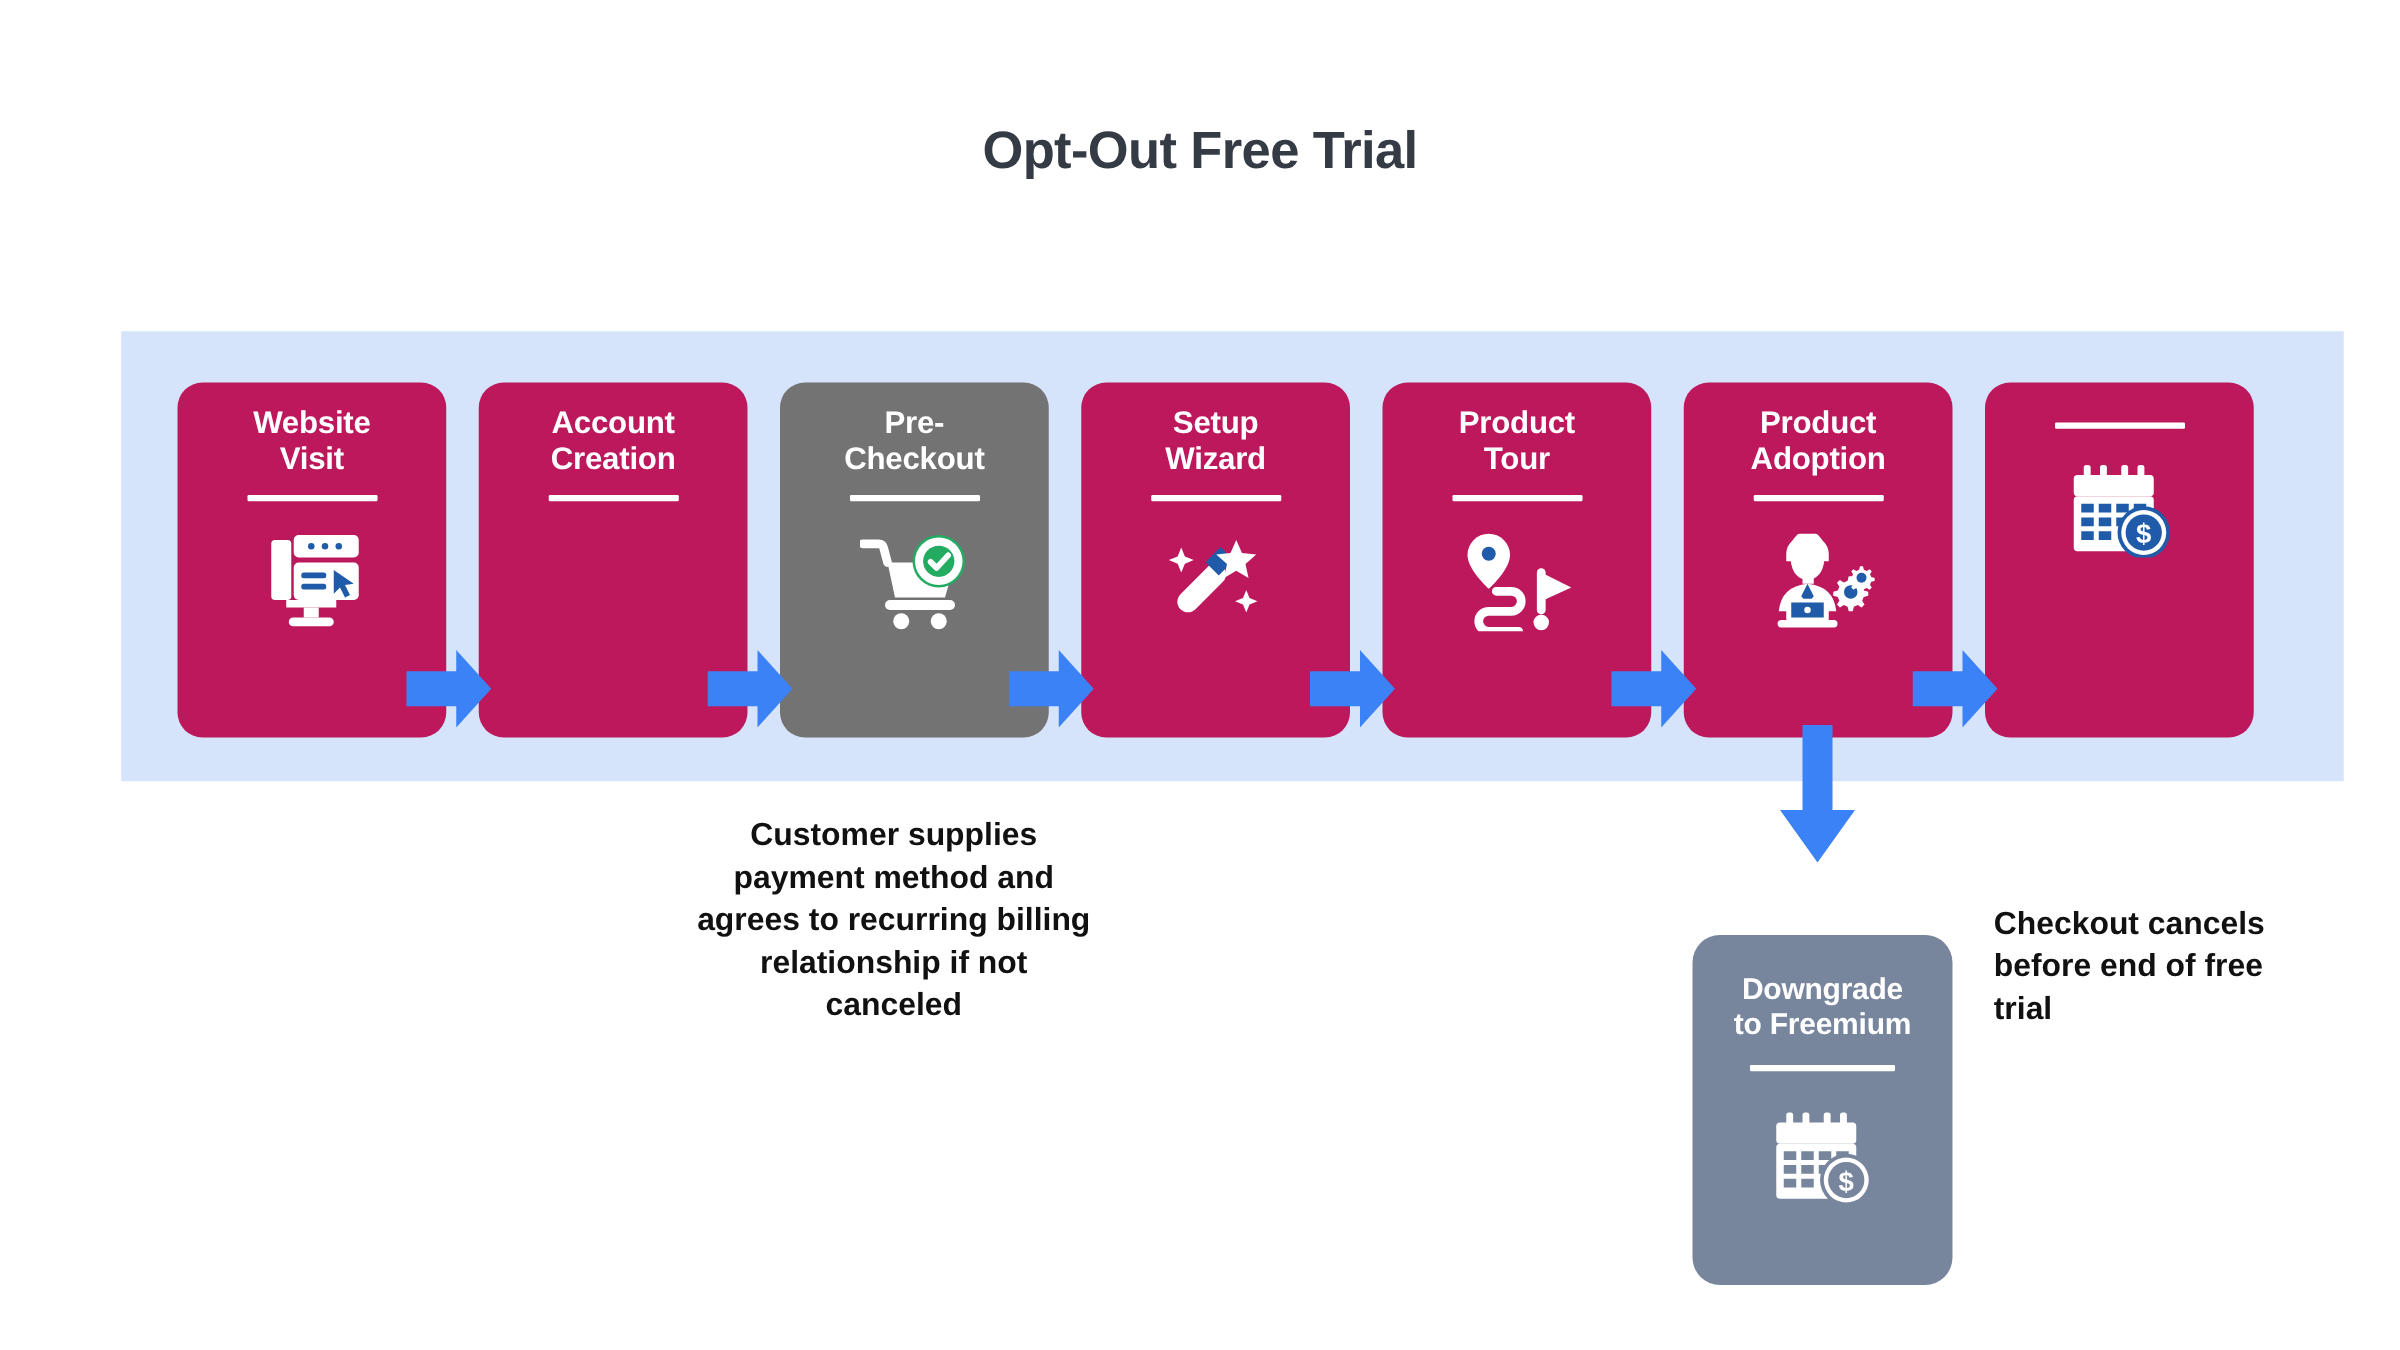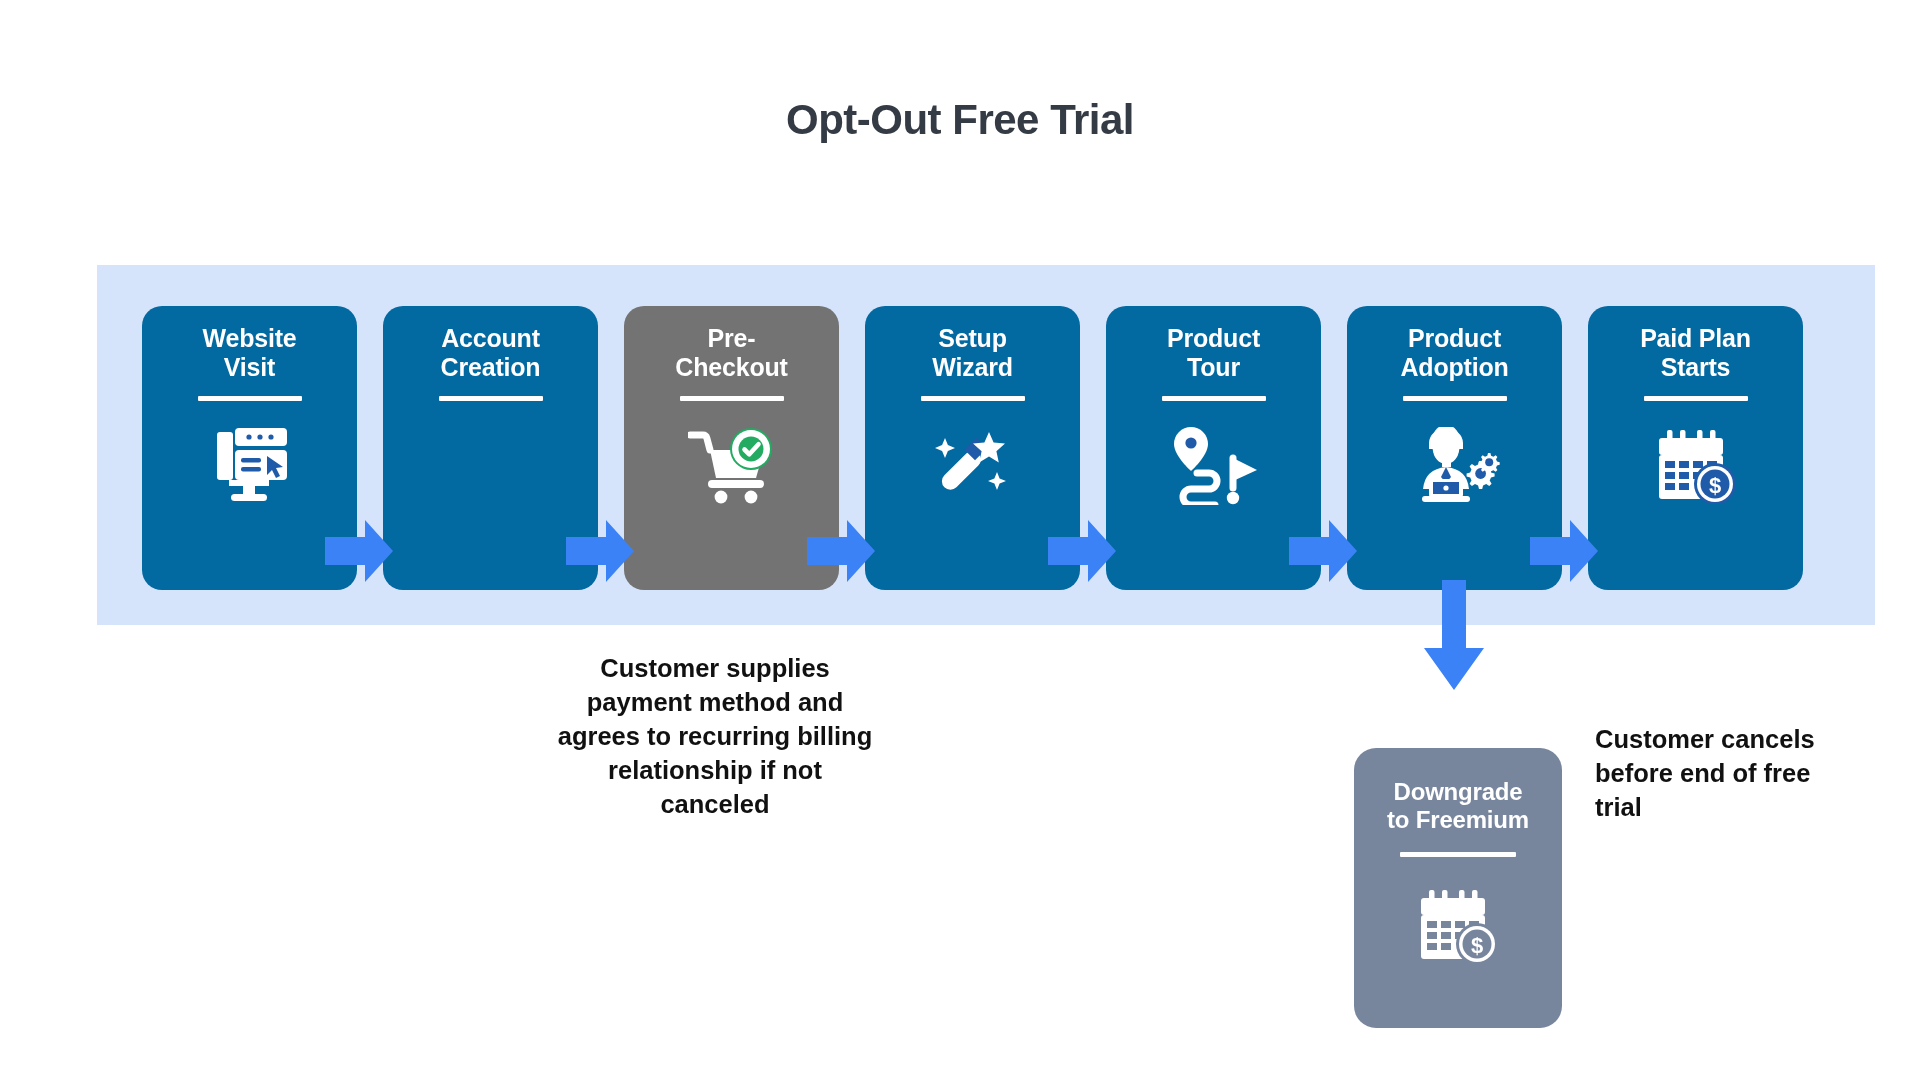--- a/index.html
+++ b/index.html
@@ -28,21 +28,21 @@
     width:1778px;height:360px;
     background:#d6e4fb;
   }
 
   
   .flow-box{
     position:absolute;
     top:306px;
     width:215px;height:284px;
     border-radius:20px;
-    background:#0369a1;
+    background:#be185d;
     color:#ffffff;
     box-sizing:border-box;
     padding-top:18px;
     z-index:3;
   }
   .flow-box.green{background:#737373;}
 
   .box-label{
     text-align:center;
     font-size:25px;
@@ -250,21 +250,20 @@
         <path d="M70 34 l3.2 0 l0.9 3.6 l3.1 1.3 l3.1 -1.9 l2.3 2.3 l-1.9 3.1 l1.3 3.1 l3.6 0.9 l0 3.2 l-3.6 0.9 l-1.3 3.1 l1.9 3.1 l-2.3 2.3 l-3.1 -1.9 l-3.1 1.3 l-0.9 3.6 l-3.2 0 l-0.9 -3.6 l-3.1 -1.3 l-3.1 1.9 l-2.3 -2.3 l1.9 -3.1 l-1.3 -3.1 l-3.6 -0.9 l0 -3.2 l3.6 -0.9 l1.3 -3.1 l-1.9 -3.1 l2.3 -2.3 l3.1 1.9 l3.1 -1.3 Z"></path>
       </g>
       <circle cx="71.6" cy="46.5" r="5.4" fill="#1f5ba8"></circle>
       <path d="M79 26 l2.4 0 l0.7 2.7 l2.3 1 l2.3 -1.4 l1.7 1.7 l-1.4 2.3 l1 2.3 l2.7 0.7 l0 2.4 l-2.7 0.7 l-1 2.3 l1.4 2.3 l-1.7 1.7 l-2.3 -1.4 l-2.3 1 l-0.7 2.7 l-2.4 0 l-0.7 -2.7 l-2.3 -1 l-2.3 1.4 l-1.7 -1.7 l1.4 -2.3 l-1 -2.3 l-2.7 -0.7 l0 -2.4 l2.7 -0.7 l1 -2.3 l-1.4 -2.3 l1.7 -1.7 l2.3 1.4 l2.3 -1 Z" fill="#ffffff"></path>
       <circle cx="80.2" cy="35.2" r="4" fill="#1f5ba8"></circle>
     </svg>
   </div>
 </div>
 
 <div class="flow-box" style="left:1588px">
-  <div class="box-label">Paid Plan<br>Starts</div>
   <div class="divider"></div>
   <div class="icon-wrap">
     <svg width="86" height="78" viewBox="0 0 86 78" aria-hidden="true">
       <rect x="14" y="4" width="5.5" height="12" rx="2" fill="#ffffff"></rect>
       <rect x="27" y="4" width="5.5" height="12" rx="2" fill="#ffffff"></rect>
       <rect x="44" y="4" width="5.5" height="12" rx="2" fill="#ffffff"></rect>
       <rect x="57" y="4" width="5.5" height="12" rx="2" fill="#ffffff"></rect>
       <rect x="6" y="12" width="64" height="17" rx="3" fill="#ffffff"></rect>
       <rect x="6" y="29" width="64" height="44" rx="3" fill="#ffffff"></rect>
       <g fill="#1f5ba8">
@@ -316,13 +315,13 @@
       </g>
       <circle cx="62" cy="58" r="21" fill="#78869d"></circle>
       <circle cx="62" cy="58" r="18" fill="#ffffff"></circle>
       <circle cx="62" cy="58" r="14.5" fill="#78869d"></circle>
       <text x="62" y="66.5" font-family="Liberation Sans, sans-serif" font-size="22" font-weight="bold" fill="#ffffff" text-anchor="middle">$</text>
     </svg>
   </div>
 </div>
 
 <div class="caption caption-center">Customer supplies payment method and agrees to recurring billing relationship if not canceled</div>
-<div class="caption caption-left">Customer cancels before end of free trial</div>
+<div class="caption caption-left">Checkout cancels before end of free trial</div>
 
 </body></html>

